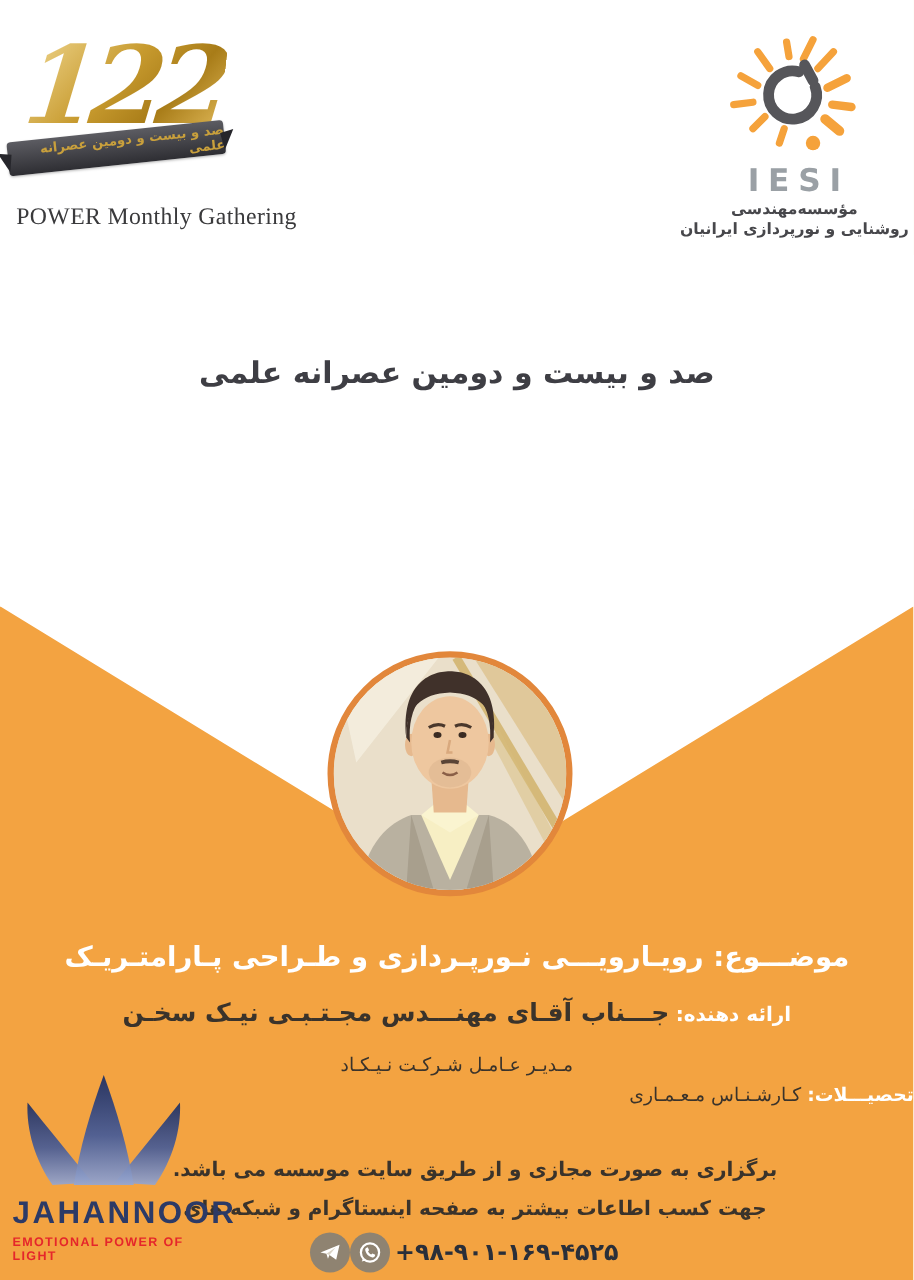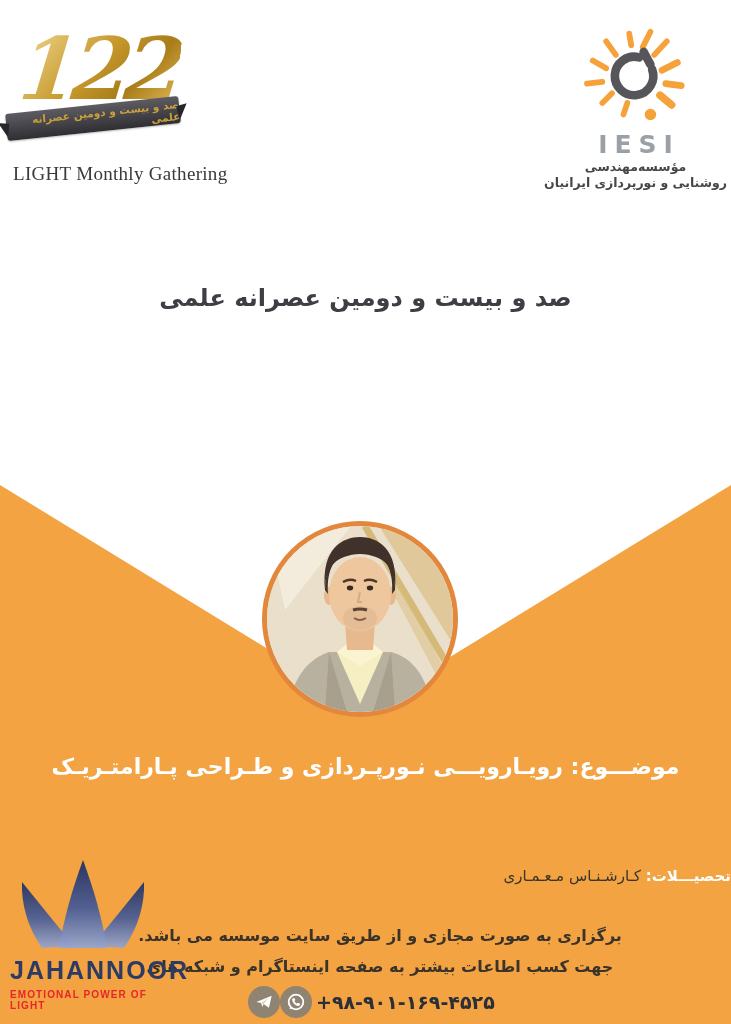--- a/index.html
+++ b/index.html
@@ -104,21 +104,21 @@
 </head>
 <body>
 
 <div class="poster">
 
   <div>
     <div class="num122">122</div>
     <div class="ribbon">
       <span>صد و بیست و دومین عصرانه علمی</span>
     </div>
-    <div class="caption">LIGHT Monthly Gathering</div>
+    <div class="caption">POWER Monthly Gathering</div>
   </div>
 
   <div class="iesi-block">
     <svg width="128" height="100" viewBox="0 0 130 104">
       <g stroke="#F5A23B" stroke-linecap="round" fill="none">
         <line x1="14" y1="60" x2="30" y2="58" stroke-width="6"></line>
         <line x1="20" y1="36" x2="34" y2="44" stroke-width="6"></line>
         <line x1="34" y1="16" x2="44" y2="30" stroke-width="6"></line>
         <line x1="58" y1="8" x2="60" y2="20" stroke-width="6"></line>
         <line x1="80" y1="6" x2="72" y2="22" stroke-width="6"></line>
@@ -172,20 +172,25 @@
       <path d="M86,84 Q93,82 100,84" stroke="#5A4436" stroke-width="3" fill="none"></path>
       <path d="M87,92 Q93,96 99,92" stroke="#8A5F47" stroke-width="2" fill="none"></path>
     </svg>
   </div>
 
   <div class="topic">
     <span>موضـــوع:</span>
     <span>رویـارویـــی نـورپـردازی و طـراحی پـارامتـریـک</span>
   </div>
 
+  <div class="presenter">
+    <span class="label">ارائه دهنده:</span>
+    <span class="name">جـــناب آقـای مهنـــدس مجـتـبـی نیـک سخـن</span>
+  </div>
+  <div class="role">مـدیـر عـامـل شـرکـت نـیـکـاد</div>
   <div class="education">
     <span class="label">تحصیـــلات:</span>
     <span class="value">کـارشـنـاس مـعـمـاری</span>
   </div>
 
   <div class="info">
     <div>برگزاری به صورت مجازی و از طریق سایت موسسه می باشد.</div>
     <div>جهت کسب اطاعات بیشتر به صفحه اینستاگرام و شبکه های</div>
   </div>
 

